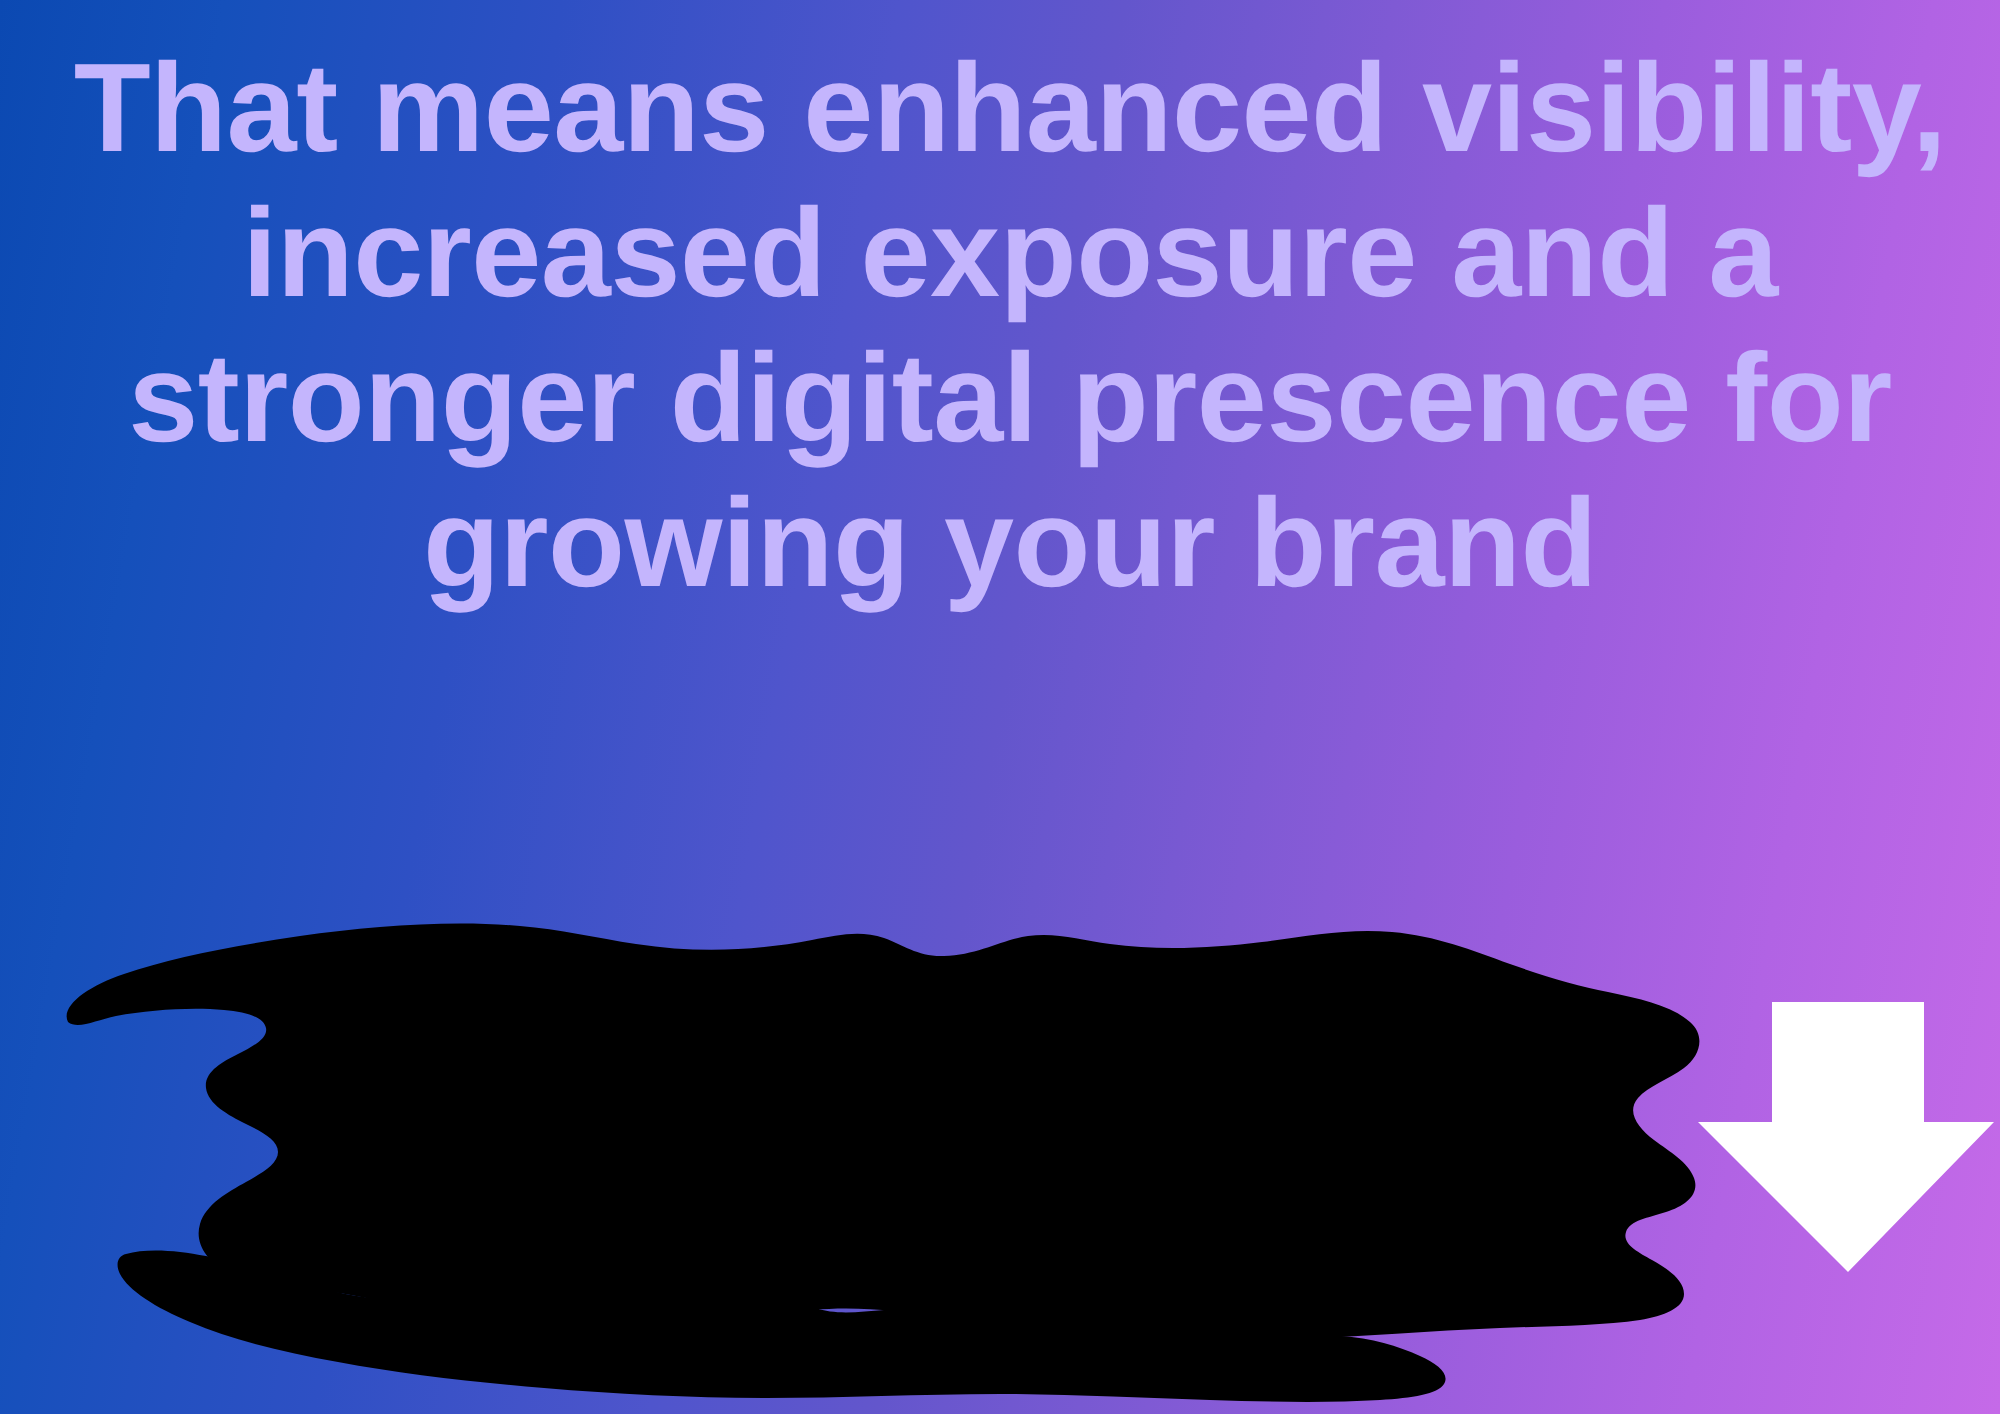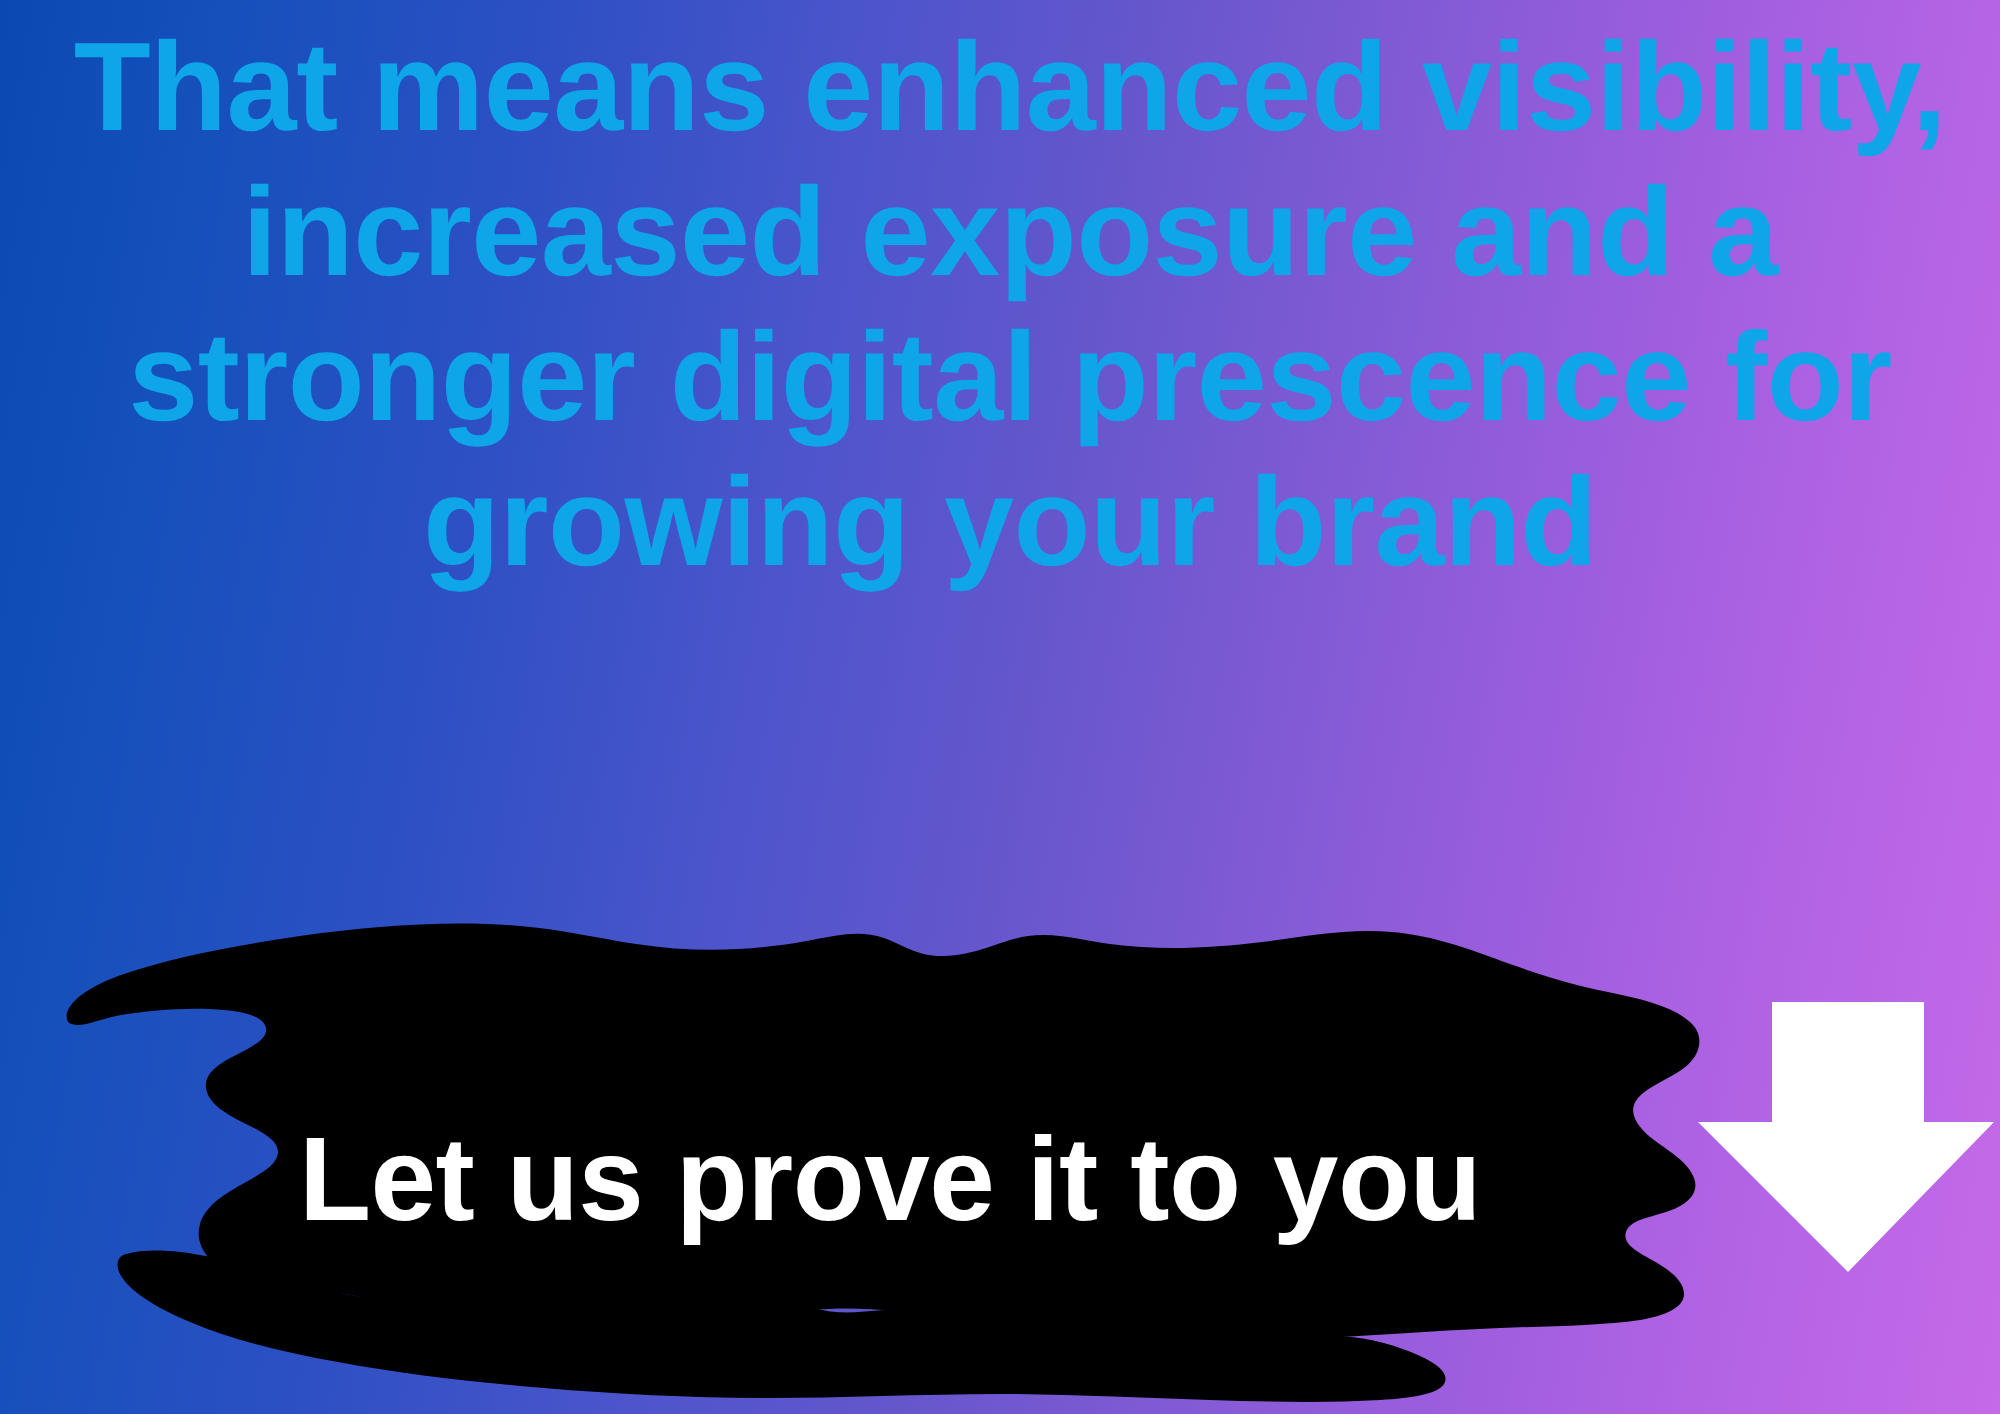--- a/index.html
+++ b/index.html
@@ -26,23 +26,23 @@
         #6356cc 50%,
         #7f5ad4 62%,
         #9a5ddd 74%,
         #b163e4 86%,
         #c56ae8 100%);
   }
   #headline {
     position: absolute;
     left: 0;
     right: 0;
-    top: 14px;
+    top: 35px;
     text-align: center;
-    color: #0ea5e9;
+    color: #c4b5fd;
     font-size: 126px;
     font-weight: 700;
     line-height: 145px;
     letter-spacing: -0.5px;
     white-space: pre-line;
     text-rendering: geometricPrecision;
     padding-left: 20px;
   }
   #brush-wrap {
     position: absolute;
@@ -166,21 +166,20 @@
         C 690 1398, 616 1394, 544 1388
         C 472 1382, 402 1374, 338 1362
         C 282 1352, 232 1340, 190 1322
         C 156 1308, 128 1290, 120 1274
         C 115 1264, 118 1256, 126 1254
         Z"></path>
     </svg>
   </div>
 
   <div id="cta">
-    <span class="cta-line1">Let us prove it to you</span>
   </div>
 
   <svg id="arrow-svg" viewBox="0 0 310 285">
     <polygon fill="#ffffff" points="
       82,7
       234,7
       234,127
       304,127
       158,277
       8,127

